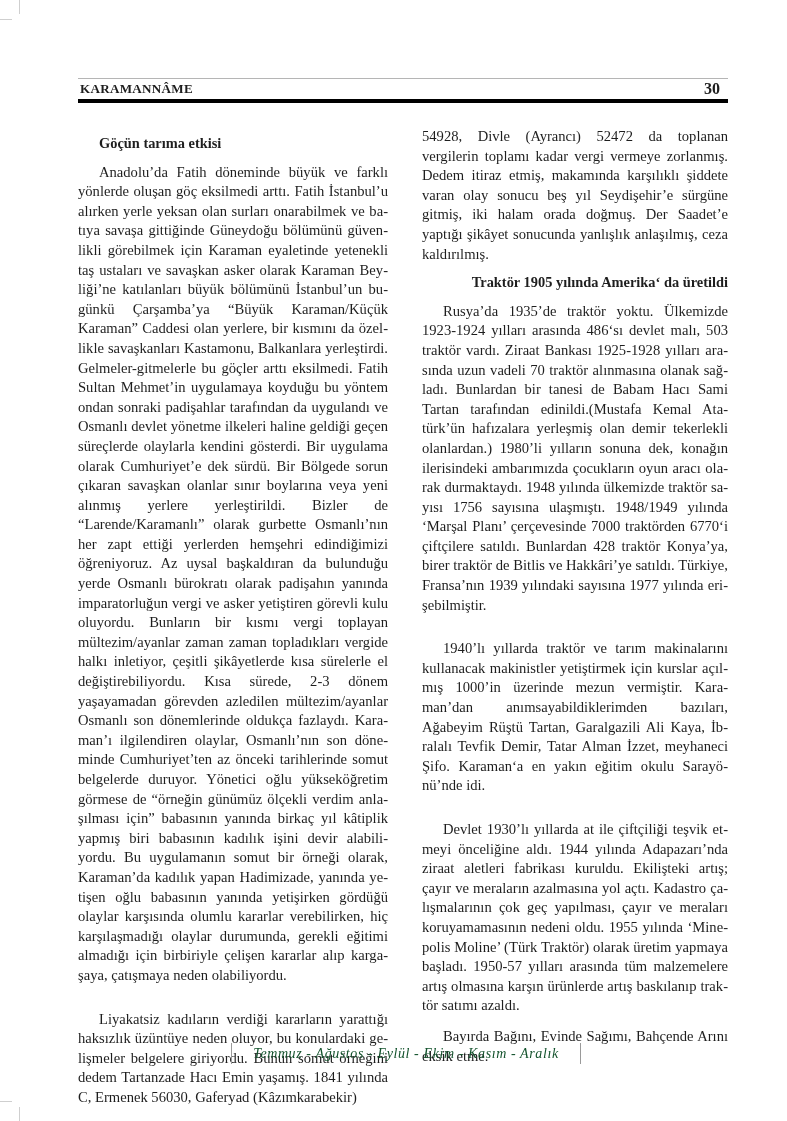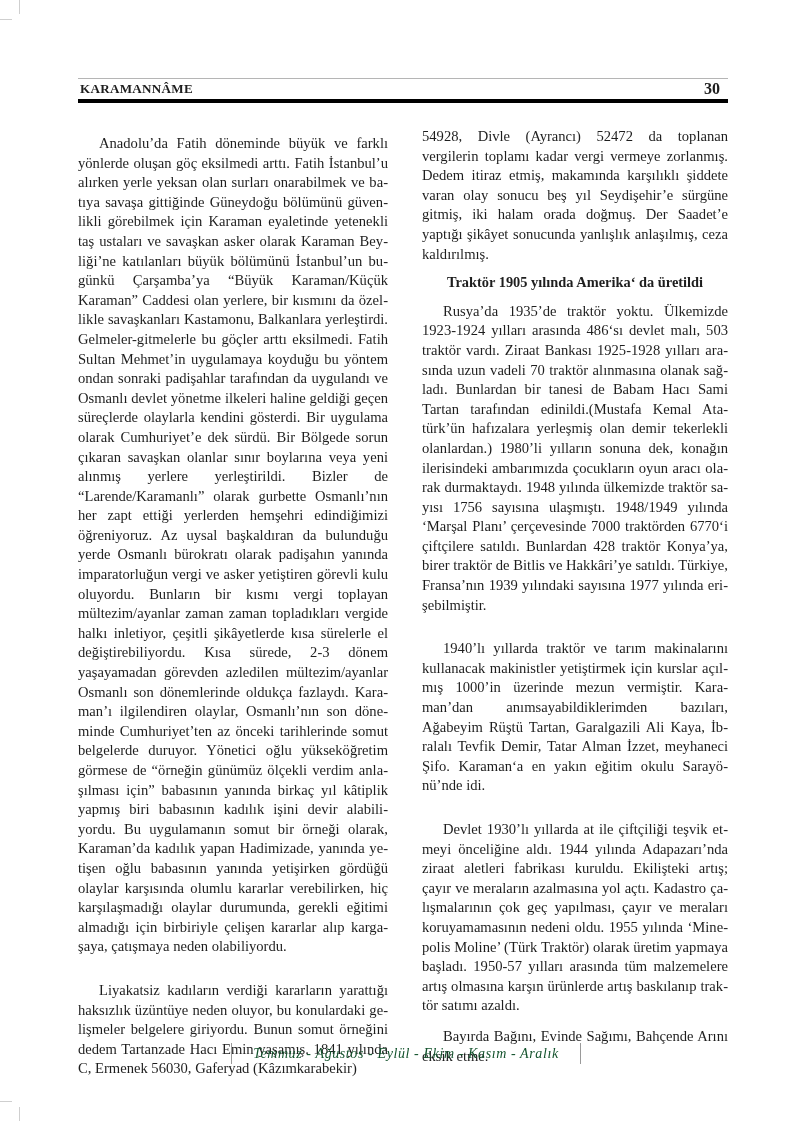--- a/index.html
+++ b/index.html
@@ -12,40 +12,41 @@
                    font-size: 13.5px; letter-spacing: 0.3px; transform: scaleX(0.97); transform-origin: left; }
   .header .pageno { position: absolute; right: 8px; top: 1px; font-weight: bold; font-size: 16px; }
   .col { position: absolute; top: 134px; font-size: 14.6px; line-height: 19.6px;
          text-align: justify; hyphens: manual; }
   .col.left { left: 78px; width: 310px; }
   .col.right { left: 422px; width: 306px; top: 127px; }
   .col p { margin: 0; text-indent: 21px; }
   .col p.noindent { text-indent: 0; }
   .col p + p { margin-top: 24px; }
   .col h3 { margin: 0 0 9px 0; font-size: 14.4px; font-weight: bold; padding-left: 21px; line-height: 19.6px; }
-  .col h3.center { text-align: center; padding-left: 0; margin-top: 9px; margin-bottom: 9px; }
+  .col h3.center { text-align: right; padding-left: 0; margin-top: 9px; margin-bottom: 9px; }
   .col h3.sp { margin-top: 9px; }
   .footer { position: absolute; top: 1043px; left: 231px; width: 348px; height: 21px;
             border-left: 1px solid #9a9a9a; border-right: 1px solid #9a9a9a;
             text-align: center; font-style: italic; font-size: 14px; letter-spacing: 0.6px; line-height: 21px; color: #14532d; }
 </style>
 </head>
 <body>
 
 <div class="crop" style="left:19px;top:0;width:1px;height:14px;"></div>
 <div class="crop" style="left:0;top:19px;width:12px;height:1px;"></div>
 <div class="crop" style="left:0;top:1101px;width:12px;height:1px;"></div>
 <div class="crop" style="left:19px;top:1107px;width:1px;height:14px;"></div>
 
 <div class="header">
   <span class="title">KARAMANNÂME</span>
   <span class="pageno">30</span>
 </div>
 
 <div class="col left">
+  <h3>Göçün tarıma etkisi</h3>
   <p>Anadolu’da Fatih döneminde büyük ve farklı yönlerde oluşan göç eksilmedi arttı. Fatih İstanbul’u alırken yerle yeksan olan surları onarabilmek ve ba­tıya savaşa gittiğinde Güneydoğu bölümünü güven­likli görebilmek için Karaman eyaletinde yetenekli taş ustaları ve savaşkan asker olarak Karaman Bey­liği’ne katılanları büyük bölümünü İstanbul’un bu­günkü Çarşamba’ya “Büyük Karaman/Küçük Karaman” Caddesi olan yerlere, bir kısmını da özel­likle savaşkanları Kastamonu, Balkanlara yerleş­tirdi. Gelmeler-gitmelerle bu göçler arttı eksilmedi. Fatih Sultan Mehmet’in uygulamaya koyduğu bu yöntem ondan sonraki padişahlar tarafından da uy­gulandı ve Osmanlı devlet yönetme ilkeleri haline geldiği geçen süreçlerde olaylarla kendini gösterdi. Bir uygulama olarak Cumhuriyet’e dek sürdü. Bir Bölgede sorun çıkaran savaşkan olanlar sınır boy­larına veya yeni alınmış yerlere yerleştirildi. Bizler de “Larende/Karamanlı” olarak gurbette Osman­lı’nın her zapt ettiği yerlerden hemşehri edindiği­mizi öğreniyoruz. Az uysal başkaldıran da bulunduğu yerde Osmanlı bürokratı olarak padişa­hın yanında imparatorluğun vergi ve asker yetiştiren görevli kulu oluyordu. Bunların bir kısmı vergi top­layan mültezim/ayanlar zaman zaman topladıkları vergide halkı inletiyor, çeşitli şikâyetlerde kısa sü­relerle el değiştirebiliyordu. Kısa sürede, 2-3 dönem yaşayamadan görevden azledilen mültezim/ayanlar Osmanlı son dönemlerinde oldukça fazlaydı. Kara­man’ı ilgilendiren olaylar, Osmanlı’nın son döne­minde Cumhuriyet’ten az önceki tarihlerinde somut belgelerde duruyor. Yönetici oğlu yükseköğretim görmese de “örneğin günümüz ölçekli verdim anla­şılması için” babasının yanında birkaç yıl kâtiplik yapmış biri babasının kadılık işini devir alabili­yordu. Bu uygulamanın somut bir örneği olarak, Karaman’da kadılık yapan Hadimizade, yanında ye­tişen oğlu babasının yanında yetişirken gördüğü olaylar karşısında olumlu kararlar verebilirken, hiç karşılaşmadığı olaylar durumunda, gerekli eğitimi almadığı için birbiriyle çelişen kararlar alıp karga­şaya, çatışmaya neden olabiliyordu.</p>
   <p>Liyakatsiz kadıların verdiği kararların yarattığı haksızlık üzüntüye neden oluyor, bu konulardaki ge­lişmeler belgelere giriyordu. Bunun somut örneğini dedem Tartanzade Hacı Emin yaşamış. 1841 yılında C, Ermenek 56030, Gaferyad (Kâzımkarabekir)</p>
 </div>
 
 <div class="col right">
   <p class="noindent">54928, Divle (Ayrancı) 52472 da toplanan vergilerin toplamı kadar vergi vermeye zorlanmış. Dedem iti­raz etmiş, makamında karşılıklı şiddete varan olay sonucu beş yıl Seydişehir’e sürgüne gitmiş, iki halam orada doğmuş. Der Saadet’e yaptığı şikâyet sonucunda yanlışlık anlaşılmış, ceza kaldırılmış.</p>
   <h3 class="center">Traktör 1905 yılında Amerika‘ da üretildi</h3>
   <p>Rusya’da 1935’de traktör yoktu. Ülkemizde 1923-1924 yılları arasında 486‘sı devlet malı, 503 traktör vardı. Ziraat Bankası 1925-1928 yılları ara­sında uzun vadeli 70 traktör alınmasına olanak sağ­ladı. Bunlardan bir tanesi de Babam Hacı Sami Tartan tarafından edinildi.(Mustafa Kemal Ata­türk’ün hafızalara yerleşmiş olan demir tekerlekli olanlardan.) 1980’li yılların sonuna dek, konağın ilerisindeki ambarımızda çocukların oyun aracı ola­rak durmaktaydı. 1948 yılında ülkemizde traktör sa­yısı 1756 sayısına ulaşmıştı. 1948/1949 yılında ‘Marşal Planı’ çerçevesinde 7000 traktörden 6770‘i çiftçilere satıldı. Bunlardan 428 traktör Konya’ya, birer traktör de Bitlis ve Hakkâri’ye satıldı. Türkiye, Fransa’nın 1939 yılındaki sayısına 1977 yılında eri­şebilmiştir.</p>
   <p>1940’lı yıllarda traktör ve tarım makinalarını kullanacak makinistler yetiştirmek için kurslar açıl­mış 1000’in üzerinde mezun vermiştir. Kara­man’dan anımsayabildiklerimden bazıları, Ağabeyim Rüştü Tartan, Garalgazili Ali Kaya, İb­ralalı Tevfik Demir, Tatar Alman İzzet, meyhaneci Şifo. Karaman‘a en yakın eğitim okulu Sarayö­nü’nde idi.</p>
   <p>Devlet 1930’lı yıllarda at ile çiftçiliği teşvik et­meyi önceliğine aldı. 1944 yılında Adapazarı’nda ziraat aletleri fabrikası kuruldu. Ekilişteki artış; çayır ve meraların azalmasına yol açtı. Kadastro ça­lışmalarının çok geç yapılması, çayır ve meraları koruyamamasının nedeni oldu. 1955 yılında ‘Mine­polis Moline’ (Türk Traktör) olarak üretim yapmaya başladı. 1950-57 yılları arasında tüm malzemelere artış olmasına karşın ürünlerde artış baskılanıp trak­tör satımı azaldı.</p>

